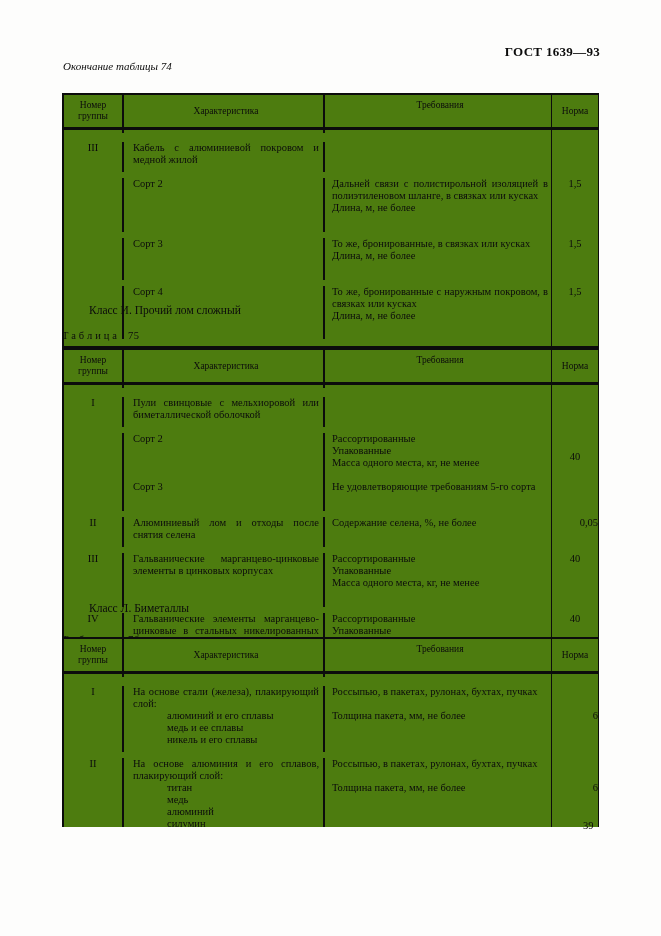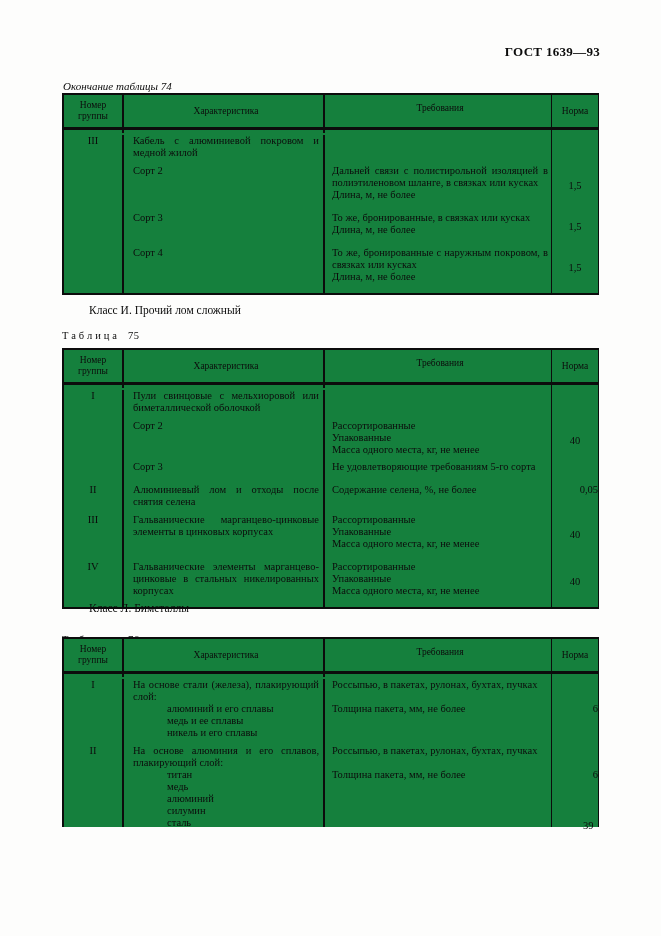--- a/index.html
+++ b/index.html
@@ -8,58 +8,58 @@
     font-family:"Liberation Serif","DejaVu Serif",serif;color:#0c0c0c;
   }
   .page{
     position:relative;width:661px;height:936px;background:#fdfdfc;overflow:hidden;
   }
   .doc-number{
     position:absolute;top:44px;right:61px;
     font-weight:bold;font-size:13px;letter-spacing:.3px;
   }
   .caption-italic{
-    position:absolute;left:63px;top:80px;
+    position:absolute;left:63px;top:60px;
     font-style:italic;font-size:11px;
   }
   .class-heading{
     position:absolute;left:89px;font-size:11.5px;margin-top:8px;
   }
   #class-i{top:296px}
   #class-l{top:594px}
   .table-label{position:absolute;left:62px;font-size:10.5px;}
   .table-label .w{letter-spacing:3px;}
   .table-label .n{margin-left:8px;letter-spacing:.5px;}
   #label75{top:330px}
   #label76{top:634px}
 
   .gtable{
     position:absolute;left:62px;width:534px;
     border:1px solid #0c0c0c;border-left-width:2px;border-top-width:2px;border-bottom-width:2px;
-    background:#15803d;
+    background:#4d7c0f;
   }
   #table74{top:93px}
   #table75{top:348px}
   #table76{top:637px;height:188px;border-bottom:none;overflow:hidden;}
 
   .thead,.tbody{
     display:grid;grid-template-columns:60px 201px 227px 46px;
   }
   .thead{border-bottom:3px solid #0c0c0c;}
   .th{
     font-size:9.5px;line-height:11px;text-align:left;
     display:flex;align-items:center;justify-content:center;
     padding:5px 2px;box-sizing:border-box;
   }
   .tbody{font-size:10.5px;line-height:12px;}
   .cg{border-right:2px solid #0c0c0c;text-align:center;box-sizing:border-box;}
   .cc{border-right:2px solid #0c0c0c;padding:0 4px 0 9px;box-sizing:border-box;}
-  .cr{border-right:1px solid #0c0c0c;padding:0 3px 5px 7px;box-sizing:border-box;}
+  .cr{border-right:1px solid #0c0c0c;padding:0 3px 12px 7px;box-sizing:border-box;}
   .cn{display:flex;flex-direction:column;align-items:center;box-sizing:border-box;}
-  .cn.n-bottom{justify-content:center;}
+  .cn.n-bottom{justify-content:flex-start;}
   .cn.n-center{justify-content:center;}
   .cn.n-top{justify-content:flex-start;align-items:flex-end;}
   .para{text-align:justify;}
   .blank{height:12px;}
   .item{padding-left:34px;text-align:left;}
   .page-number{
     position:absolute;top:820px;left:583px;font-size:10.5px;
   }
 </style>
 </head>

